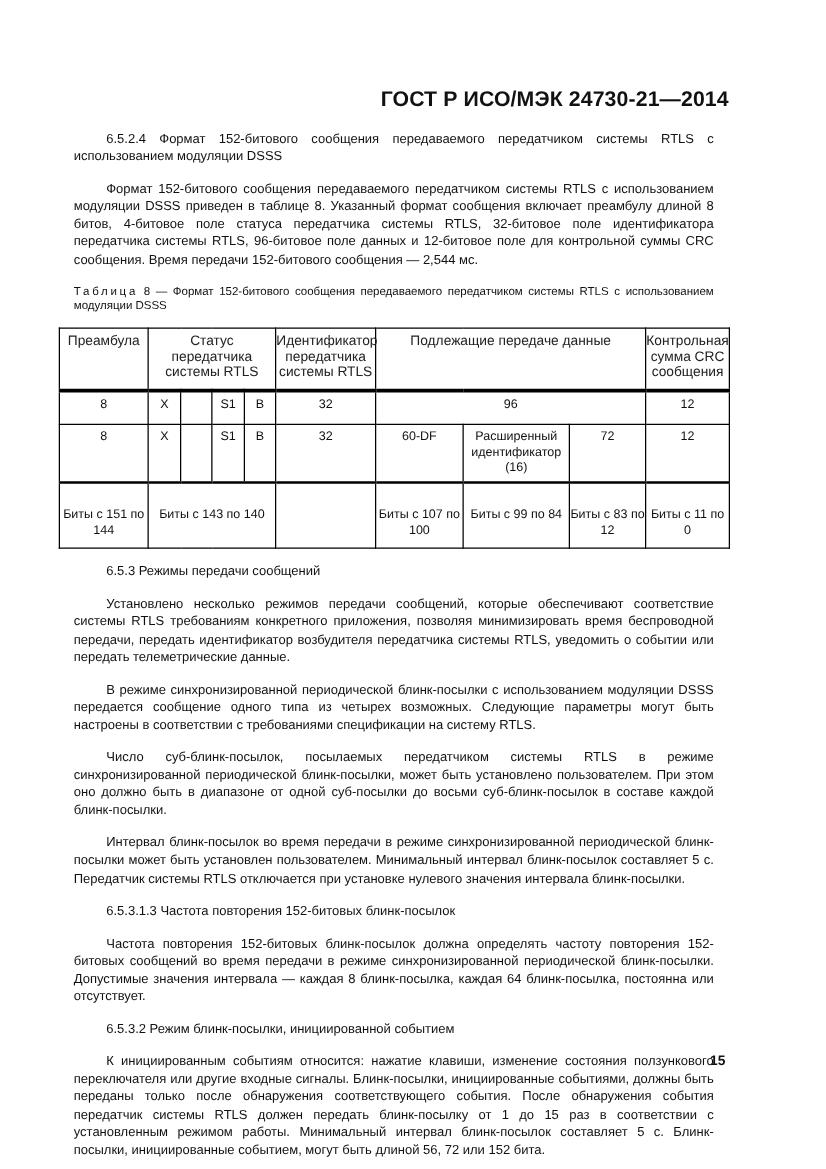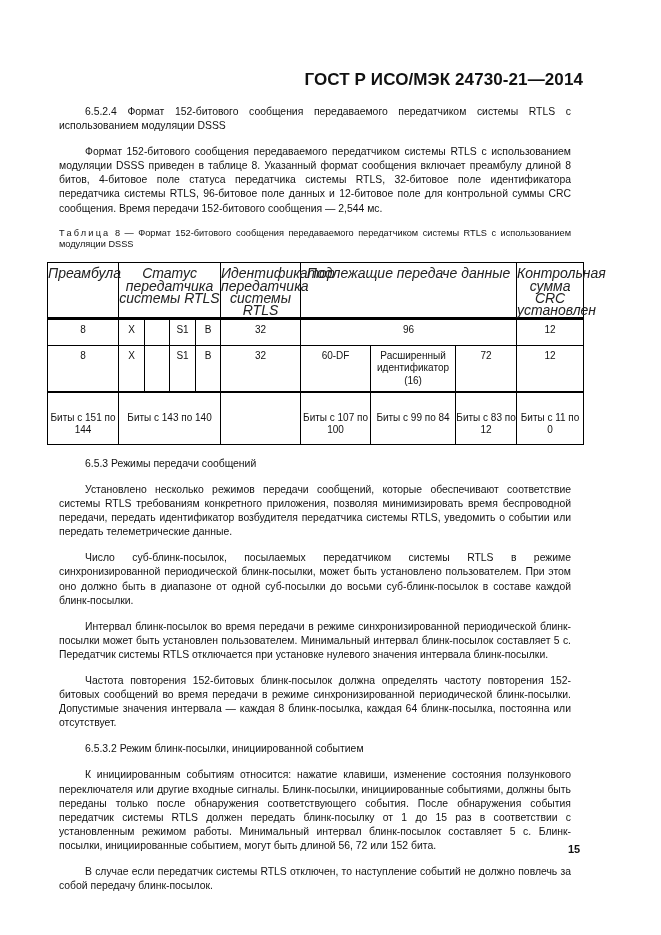--- a/index.html
+++ b/index.html
@@ -6,21 +6,21 @@
   body { width: 661px; height: 935px; position: relative; overflow: hidden;
          font-family: "Liberation Sans", sans-serif; color: #111; }
   .page-header { position: absolute; top: 70px; right: 78px; font-weight: bold; font-size: 17px; letter-spacing: 0.1px; }
   .content { position: absolute; left: 47px; top: 93px; width: 536px; font-size: 10.4px; line-height: 14.1px; }
   .content p { margin: 12px; text-align: justify; }
   .content p.ind { text-indent: 26px; }
   .table-caption { margin-top: 10px !important; font-size: 9.2px; line-height: 11.3px; text-align: justify; }
   .table-caption .spaced { letter-spacing: 2.2px; }
   table.t8 { border-collapse: collapse; width: 536px; margin-top: 6px; margin-bottom: 12px; table-layout: fixed; }
   table.t8 td { border: 1.5px solid #000; text-align: center; vertical-align: top; padding: 0; font-size: 10px; line-height: 12.6px; }
-  table.t8 tr.hdr td { font-size: 14px; line-height: 12.4px; height: 44px; padding-top: 4px; color: #222; font-style: italic; }
+  table.t8 tr.hdr td { font-size: 11px; line-height: 12.4px; height: 44px; padding-top: 4px; color: #222; }
   table.t8 tr.hdr td.thickb { border-bottom: 3px solid #000; }
   table.t8 tr.r1 td { height: 21px; padding-top: 4px; }
   table.t8 tr.r2 td { height: 41px; padding-top: 4px; }
   table.t8 tr.r2 td { border-bottom: 2.5px solid #000; }
   table.t8 tr.r3 td { height: 32px; padding-top: 19px; }
   .page-number { position: absolute; top: 817px; left: 568px; font-weight: bold; font-size: 11px; margin-top: 26px; }
 </style>
 </head>
 <body>
 
@@ -44,21 +44,21 @@
         <col style="width:85px">
         <col style="width:61px">
         <col style="width:67px">
     </colgroup>
     <tbody>
         <tr class="hdr">
       <td class="thickb">Преамбула</td>
       <td class="thickb" colspan="4">Статус передатчика системы RTLS</td>
       <td class="thickb">Идентификатор передатчика системы RTLS</td>
       <td class="thickb" colspan="3">Подлежащие передаче данные</td>
-      <td class="thickb">Контрольная сумма CRC установлен</td>
+      <td class="thickb">Контрольная сумма CRC сообщения</td>
     </tr>
     <tr class="r1">
       <td>8</td>
       <td>X</td>
       <td></td>
       <td>S1</td>
       <td>B</td>
       <td>32</td>
       <td colspan="3">96</td>
       <td>12</td>
@@ -82,21 +82,23 @@
       <td>Биты с 107 по 100</td>
       <td>Биты с 99 по 84</td>
       <td>Биты с 83 по 12</td>
       <td>Биты с 11 по 0</td>
     </tr>
   </tbody>
     </table>
 
   <p class="ind">6.5.3 Режимы передачи сообщений</p>
   <p class="ind">Установлено несколько режимов передачи сообщений, которые обеспечивают соответствие системы RTLS требованиям конкретного приложения, позволяя минимизировать время беспроводной передачи, передать идентификатор возбудителя передатчика системы RTLS, уведомить о событии или передать телеметрические данные.</p>
+  <p class="ind">В режиме синхронизированной периодической блинк-посылки с использованием модуляции DSSS передается сообщение одного типа из четырех возможных. Следующие параметры могут быть настроены в соответствии с требованиями спецификации на систему RTLS.</p>
   <p class="ind">Число суб-блинк-посылок, посылаемых передатчиком системы RTLS в режиме синхронизированной периодической блинк-посылки, может быть установлено пользователем. При этом оно должно быть в диапазоне от одной суб-посылки до восьми суб-блинк-посылок в составе каждой блинк-посылки.</p>
   <p class="ind">Интервал блинк-посылок во время передачи в режиме синхронизированной периодической блинк-посылки может быть установлен пользователем. Минимальный интервал блинк-посылок составляет 5 с. Передатчик системы RTLS отключается при установке нулевого значения интервала блинк-посылки.</p>
+  <p class="ind">6.5.3.1.3 Частота повторения 152-битовых блинк-посылок</p>
   <p class="ind">Частота повторения 152-битовых блинк-посылок должна определять частоту повторения 152-битовых сообщений во время передачи в режиме синхронизированной периодической блинк-посылки. Допустимые значения интервала — каждая 8 блинк-посылка, каждая 64 блинк-посылка, постоянна или отсутствует.</p>
   <p class="ind">6.5.3.2 Режим блинк-посылки, инициированной событием</p>
   <p class="ind">К инициированным событиям относится: нажатие клавиши, изменение состояния ползункового переключателя или другие входные сигналы. Блинк-посылки, инициированные событиями, должны быть переданы только после обнаружения соответствующего события. После обнаружения события передатчик системы RTLS должен передать блинк-посылку от 1 до 15 раз в соответствии с установленным режимом работы. Минимальный интервал блинк-посылок составляет 5 с. Блинк-посылки, инициированные событием, могут быть длиной 56, 72 или 152 бита.</p>
   <p class="ind">В случае если передатчик системы RTLS отключен, то наступление событий не должно повлечь за собой передачу блинк-посылок.</p>
 </div>
 
 <div class="page-number">15</div>
 
 </body></html>

